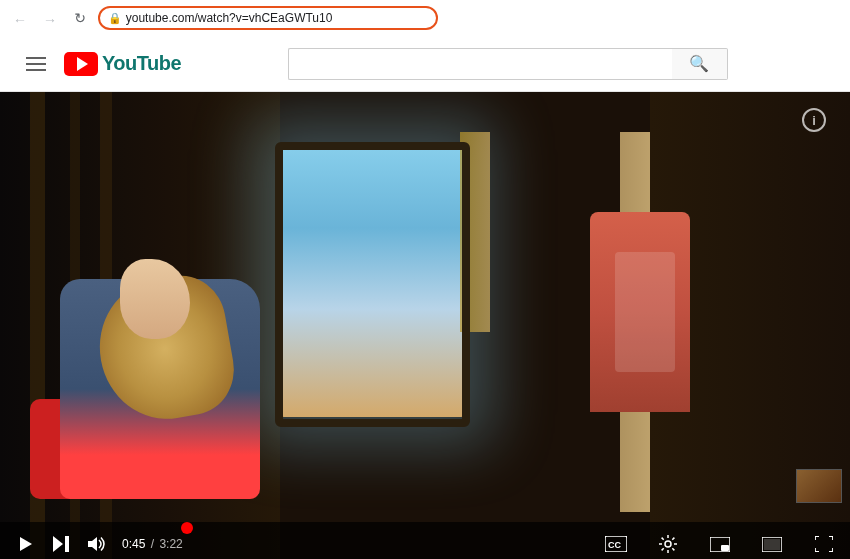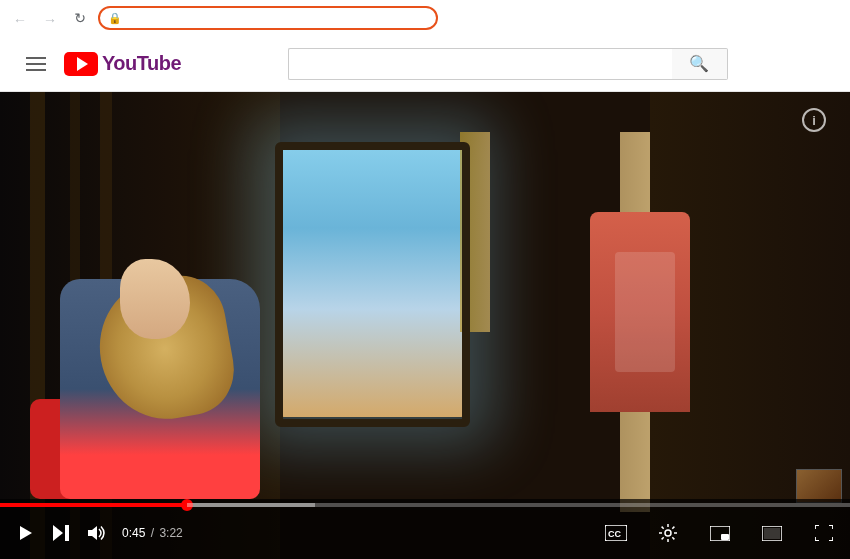--- a/index.html
+++ b/index.html
@@ -10,21 +10,21 @@
     .browser-address-bar-wrap { flex: 1; display: flex; align-items: center; }
     .browser-address-bar { width: 100%; max-width: 340px; height: 24px; border: 2px solid #e8511a; border-radius: 12px; background: #fff; display: flex; align-items: center; padding: 0 8px; font-size: 12px; color: #202124; }
     .lock-icon { margin-right: 4px; color: #5f6368; font-size: 11px; }
 
     
     .yt-header { display: flex; align-items: center; padding: 0 16px; height: 56px; border-bottom: 1px solid #e5e5e5; background: #fff; }
     .yt-menu-btn { width: 40px; height: 40px; display: flex; align-items: center; justify-content: center; cursor: pointer; border-radius: 50%; margin-right: 8px; }
     .yt-logo { display: flex; align-items: center; gap: 4px; cursor: pointer; }
     .yt-logo-icon { width: 34px; height: 24px; background: #ff0000; border-radius: 5px; display: flex; align-items: center; justify-content: center; }
     .yt-logo-play { width: 0; height: 0; border-top: 7px solid transparent; border-bottom: 7px solid transparent; border-left: 11px solid #fff; margin-left: 2px; }
-    .yt-logo-text { font-size: 20px; font-weight: 700; color: #701a75; letter-spacing: -0.5px; }
+    .yt-logo-text { font-size: 20px; font-weight: 700; color: #0f766e; letter-spacing: -0.5px; }
     .yt-search-wrap { flex: 1; display: flex; justify-content: center; }
     .yt-search-bar { display: flex; align-items: center; width: 440px; }
     .yt-search-input { flex: 1; height: 32px; border: 1px solid #ccc; border-right: none; border-radius: 2px 0 0 2px; padding: 0 10px; font-size: 14px; outline: none; color: #333; }
     .yt-search-btn { width: 56px; height: 32px; background: #f8f8f8; border: 1px solid #ccc; border-left: none; border-radius: 0 2px 2px 0; cursor: pointer; display: flex; align-items: center; justify-content: center; }
     .search-icon-svg { font-size: 16px; color: #555; }
 
     
     .video-container { width: 850px; height: 467px; background: #000; position: relative; }
     .video-thumbnail { width: 100%; height: 100%; position: relative; overflow: hidden; display: flex; align-items: center; justify-content: center; }
 
@@ -60,21 +60,21 @@
     .face { position: absolute; bottom: 220px; left: 120px; width: 70px; height: 80px; background: linear-gradient(180deg, #e8c8a0 0%, #d4a880 100%); border-radius: 40% 60% 50% 50%; }
     .red-cushion { position: absolute; bottom: 60px; left: 30px; width: 100px; height: 100px; background: #cc2020; border-radius: 10px; }
 
     
     .info-btn { position: absolute; top: 16px; right: 24px; width: 24px; height: 24px; border-radius: 50%; border: 2px solid rgba(255,255,255,0.7); display: flex; align-items: center; justify-content: center; color: rgba(255,255,255,0.7); font-size: 13px; font-weight: bold; cursor: pointer; z-index: 10; }
 
     
     .corner-thumb { position: absolute; bottom: 56px; right: 8px; width: 46px; height: 34px; background: linear-gradient(135deg, #8a6030 0%, #5a3010 100%); border: 1px solid #555; z-index: 10; }
 
     
-    .video-controls { position: absolute; bottom: 0; left: 0; right: 0; height: 60px; background: rgba(0,0,0,0.7); display: flex; flex-direction: column; z-index: 20; }
+    .video-controls { position: absolute; bottom: 0; left: 0; right: 0; height: 37px; background: rgba(0,0,0,0.7); display: flex; flex-direction: column; z-index: 20; }
     .progress-bar-wrap { height: 4px; width: 100%; background: rgba(255,255,255,0.3); cursor: pointer; position: relative; margin-top: 4px; }
     .progress-played { height: 100%; background: #f00; width: 22%; position: relative; }
     .progress-dot { width: 12px; height: 12px; background: #f00; border-radius: 50%; position: absolute; right: -6px; top: -4px; }
     .progress-buffered { position: absolute; top: 0; left: 22%; width: 15%; height: 100%; background: rgba(255,255,255,0.4); }
     .controls-row { display: flex; align-items: center; padding: 0 8px; flex: 1; }
     .ctrl-btn { width: 36px; height: 36px; display: flex; align-items: center; justify-content: center; cursor: pointer; color: #fff; font-size: 16px; }
     .time-display { color: #fff; font-size: 12px; margin: 0 6px; white-space: nowrap; }
     .time-current { color: #fff; }
     .time-sep { color: rgba(255,255,255,0.7); margin: 0 2px; }
     .time-total { color: rgba(255,255,255,0.7); }
@@ -88,20 +88,21 @@
 <body>
 
 <div>
   <div class="browser-toolbar">
     <button class="browser-nav-btn disabled">←</button>
     <button class="browser-nav-btn disabled">→</button>
     <button class="browser-nav-btn">↻</button>
     <div class="browser-address-bar-wrap">
       <div class="browser-address-bar">
         <span class="lock-icon">🔒</span>
+        <span>youtube.com/watch?v=vhCEaGWTu10</span>
       </div>
     </div>
   </div>
 </div>
 
 <div class="yt-header">
   <div class="yt-menu-btn">
     <svg width="20" height="14" viewBox="0 0 20 14">
       <rect y="0" width="20" height="2" fill="#606060"></rect>
       <rect y="6" width="20" height="2" fill="#606060"></rect>

